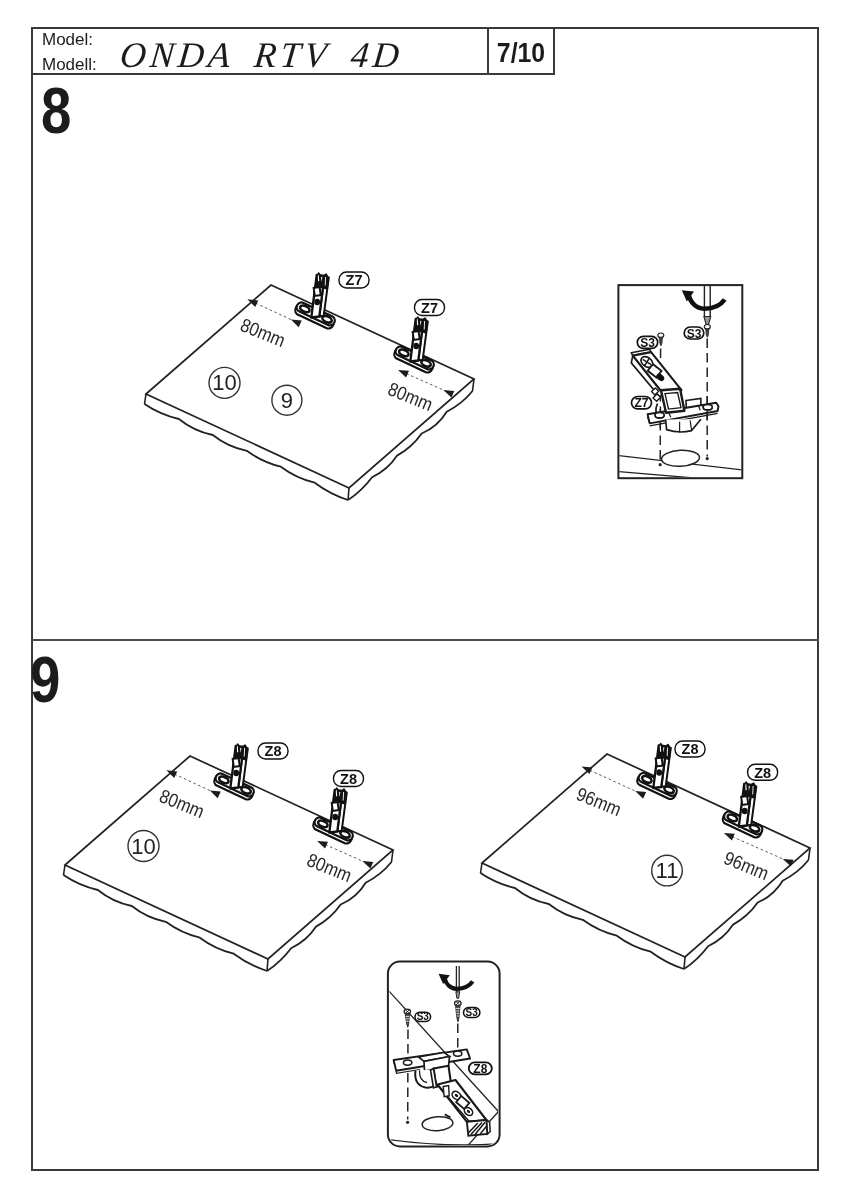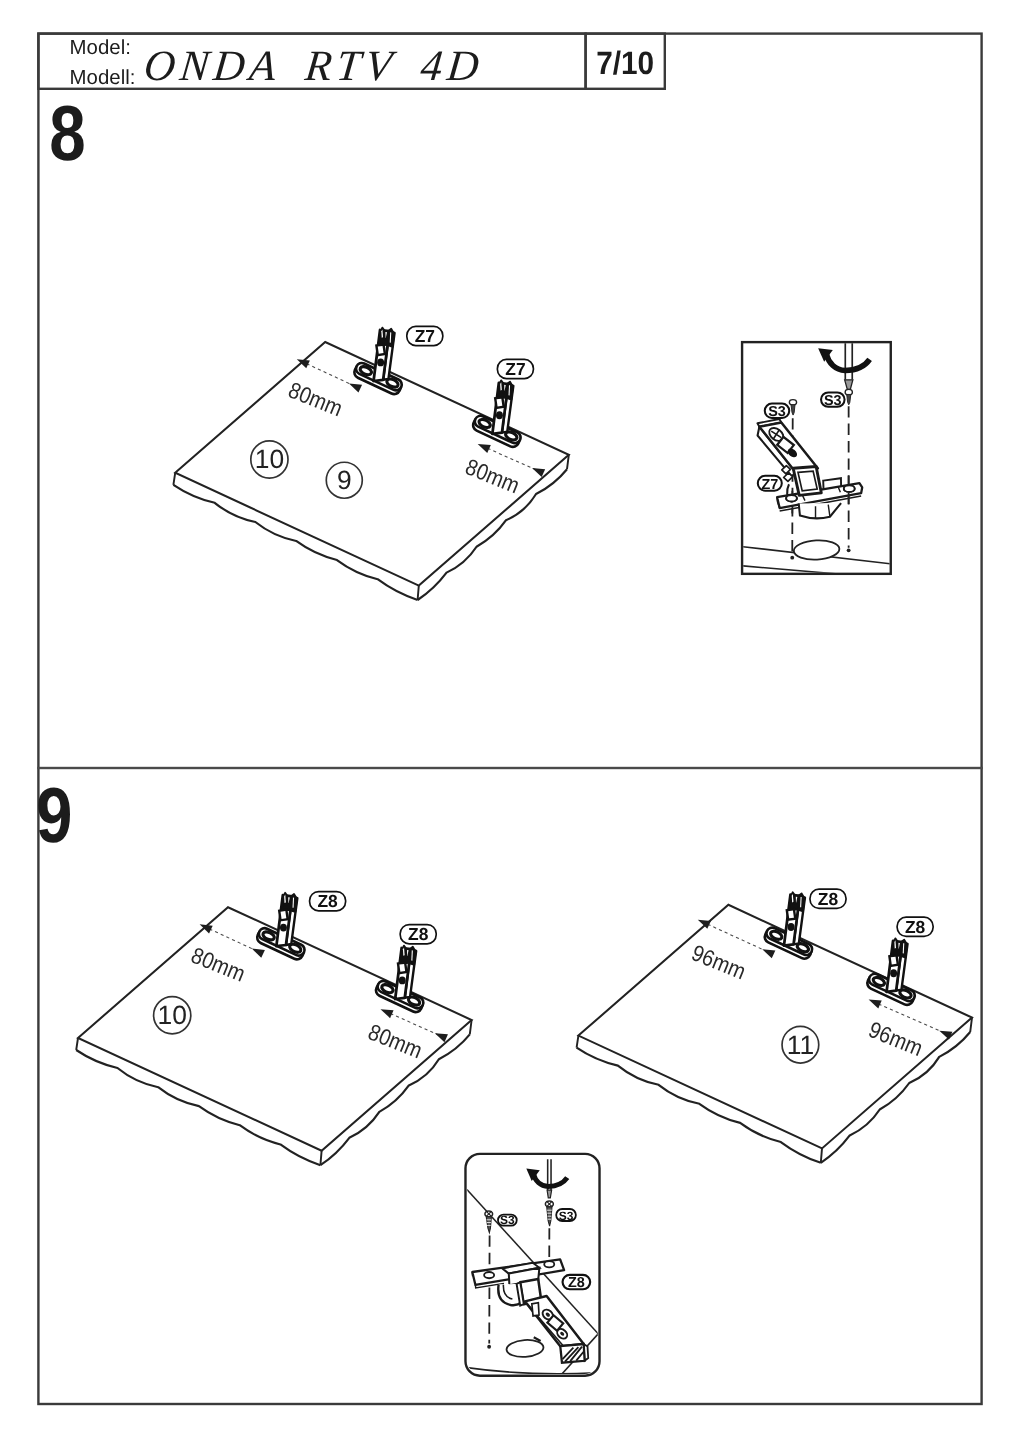--- a/index.html
+++ b/index.html
@@ -2,21 +2,21 @@
 <html><head>
 <meta charset="utf-8">
 <style>
   html,body{margin:0;padding:0;background:#fff;width:849px;height:1200px;overflow:hidden;}
   body{font-family:"Liberation Sans",sans-serif;color:#1c1c1c;position:relative;}
   .abs{position:absolute;}
   #outer{left:31px;top:27px;width:788px;height:1144px;border:2px solid #3a3a3a;box-sizing:border-box;}
   #divider{left:31px;top:639px;width:788px;height:2px;background:#4a4a4a;}
   #hdr1{left:31px;top:27px;width:458px;height:48px;border:2px solid #3a3a3a;box-sizing:border-box;}
   #hdr2{left:487px;top:27px;width:68px;height:48px;border:2px solid #3a3a3a;box-sizing:border-box;}
-  #lblModel{left:58px;top:28px;font-size:17px;line-height:24.5px;color:#1c1c1c;}
+  #lblModel{left:42px;top:28px;font-size:17px;line-height:24.5px;color:#1c1c1c;}
   #onda{left:118px;top:34px;font-family:"Liberation Serif",serif;font-style:italic;font-size:36px;letter-spacing:4px;word-spacing:8px;transform:skewX(-6deg);transform-origin:left bottom;color:#1c1c1c;}
   #pg{left:487px;top:29px;width:68px;height:48px;line-height:48px;text-align:center;font-size:27px;font-weight:bold;transform:scaleX(0.92);}
   .stepnum{font-size:65px;font-weight:bold;line-height:1;transform:scaleX(0.84);transform-origin:left top;}
   #s8{left:40.5px;top:78px;}
   #s9{left:30px;top:647px;}
 </style>
 </head>
 <body>
 <div class="abs" id="outer"></div>
 <div class="abs" id="divider"></div>

